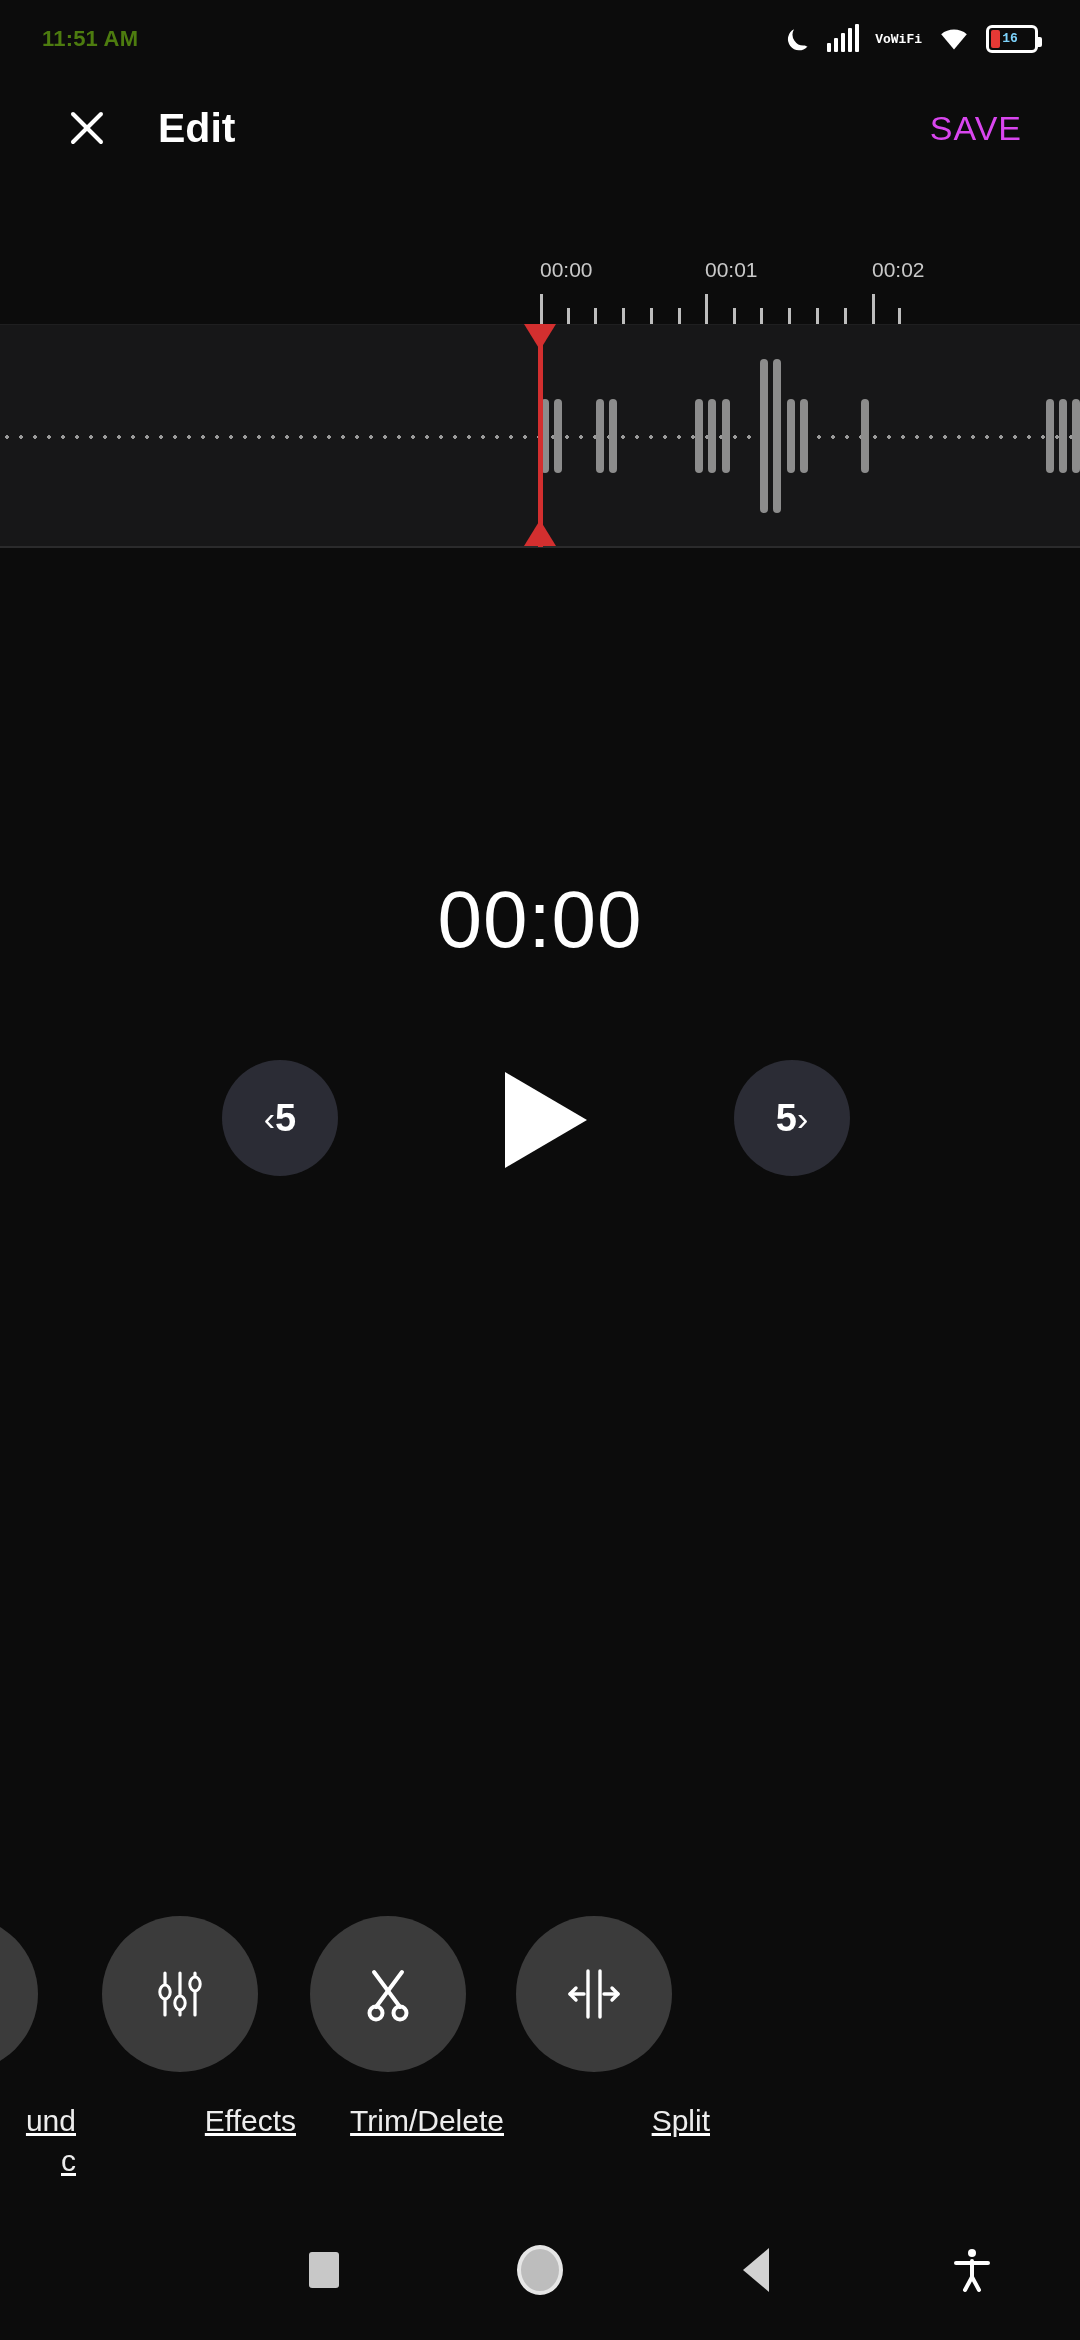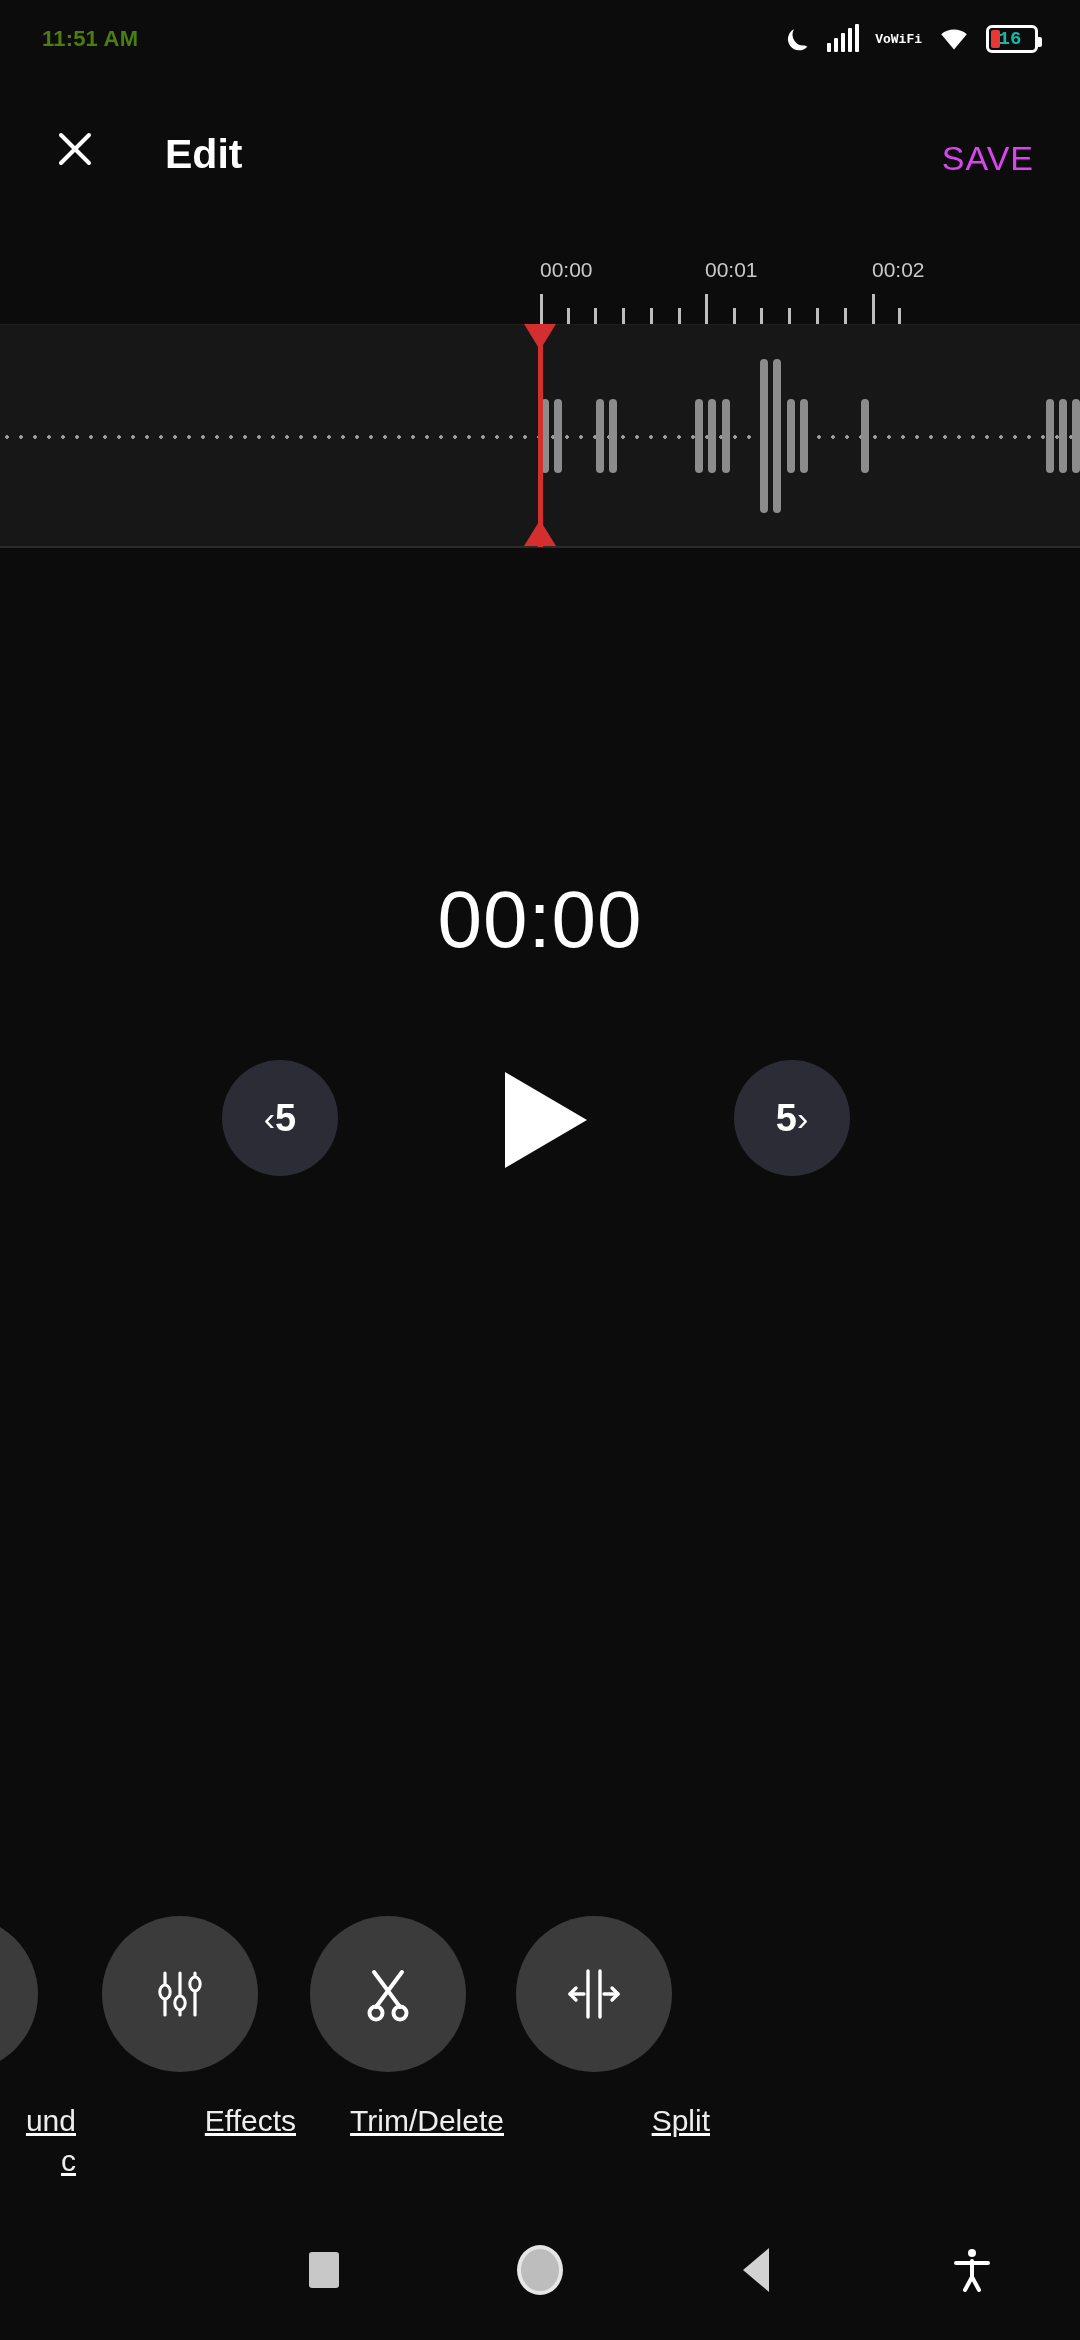--- a/index.html
+++ b/index.html
@@ -40,27 +40,27 @@
     width:52px; height:28px; border:3px solid #fff; border-radius:6px;
     position:relative; display:flex; align-items:center; padding:2px;
   }
   .battery:after{
     content:""; position:absolute; right:-7px; top:9px; width:5px; height:10px;
     background:#fff; border-radius:0 2px 2px 0;
   }
   .battery .fill{ width:9px; height:100%; background:#E53935; border-radius:2px; }
   .battery .pct{
     position:absolute; left:0; right:4px; text-align:center;
-    font-size:19px; font-weight:700; color:#14b8a6; line-height:22px;
+    font-size:13px; font-weight:700; color:#7dd3fc; line-height:22px;
   }
 
   
   #app-bar{
     position:absolute; left:0; top:78px; width:1080px; height:100px;
-    display:flex; align-items:flex-end; padding:0 46px;gap:19px;
+    display:flex; align-items:center; padding:0 58px;
   }
   #close-btn{
     width:58px; height:58px; display:flex; align-items:center; justify-content:center;
     cursor:pointer;
   }
   #app-title{ font-size:41px; font-weight:700; margin-left:42px; color:#fff; }
   #save-btn{
     margin-left:auto; font-size:34px; font-weight:400;
     color:#d946ef; letter-spacing:1px; cursor:pointer;
   }

